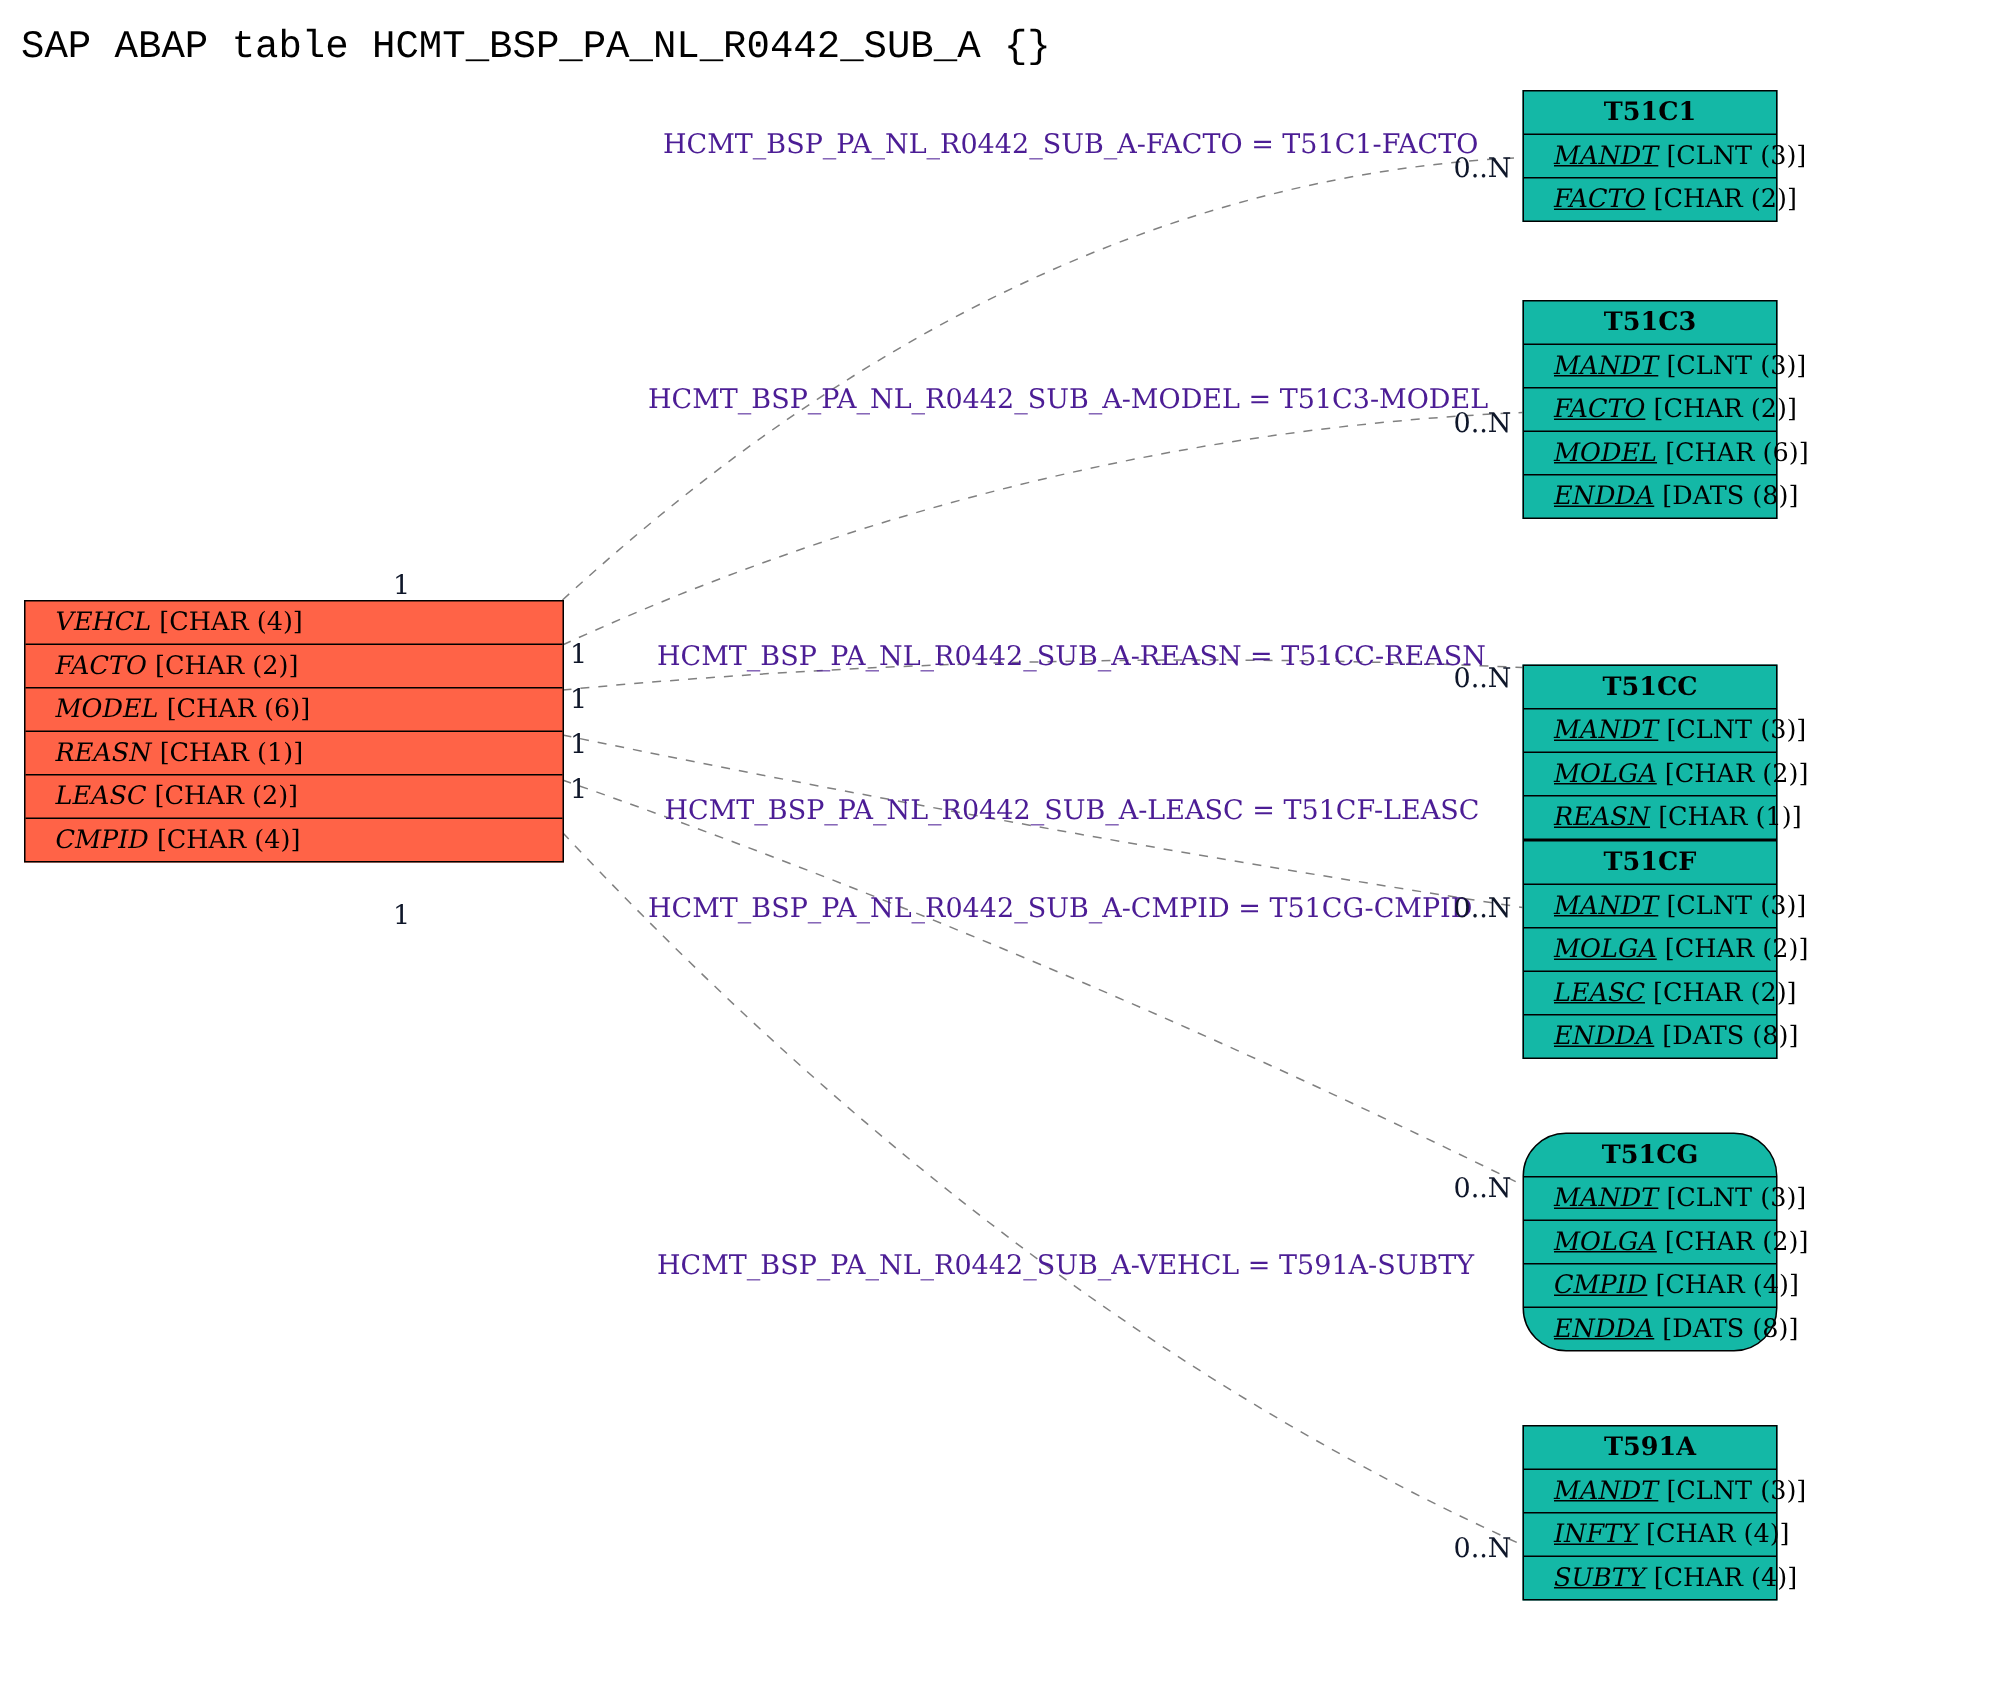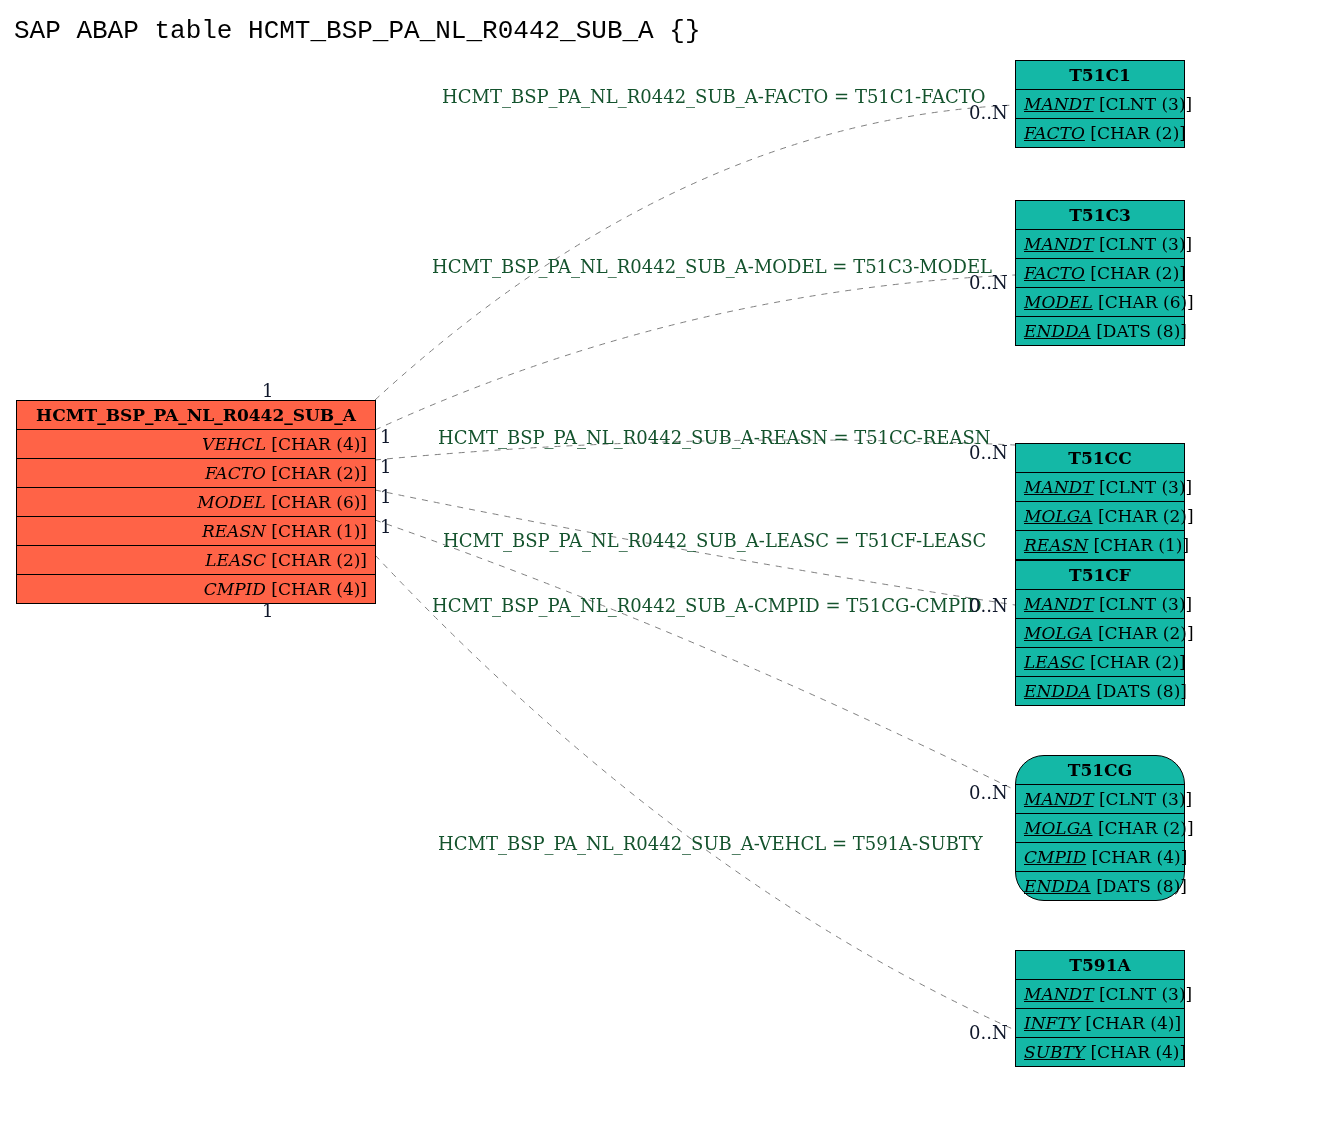--- a/index.html
+++ b/index.html
@@ -24,24 +24,23 @@
     border: 1px solid #000;
     font-size: 17px;
   }
   .entity .header {
     font-weight: bold;
     text-align: center;
     padding: 4px 8px;
     border-bottom: 1px solid #000;
   }
   .entity .row {
-    padding: 4px 8px;
+    padding: 4px 20px;
     border-bottom: 1px solid #000;
     white-space: nowrap;
-    text-align: right;
   }
   .entity .row:last-child {
     border-bottom: none;
   }
   .entity .fname {
     font-style: italic;
   }
   .entity .key .fname {
     text-decoration: underline;
   }
@@ -49,21 +48,21 @@
   .rel-entity  { background: #14b8a6; }
   svg.lines {
     position: absolute;
     top: 0; left: 0;
     width: 1331px; height: 1127px;
     pointer-events: none;
   }
   .rel-label {
     position: absolute;
     font-size: 18px;
-    color: #14532d;
+    color: #4c1d95;
     white-space: nowrap;
   }
   .card-label {
     position: absolute;
     font-size: 18px;
     color: #0f172a;
   }
 </style>
 </head>
 <body>
@@ -73,21 +72,20 @@
 <svg class="lines">
   <path d="M 375 400 Q 680 120 1015 105" stroke="#808080" stroke-dasharray="6,6" fill="none"></path>
   <path d="M 375 430 Q 680 290 1015 275" stroke="#808080" stroke-dasharray="6,6" fill="none"></path>
   <path d="M 375 460 Q 690 430 1015 445" stroke="#808080" stroke-dasharray="6,6" fill="none"></path>
   <path d="M 375 490 Q 690 555 1015 605" stroke="#808080" stroke-dasharray="6,6" fill="none"></path>
   <path d="M 375 520 Q 690 630 1015 790" stroke="#808080" stroke-dasharray="6,6" fill="none"></path>
   <path d="M 375 555 Q 680 880 1015 1030" stroke="#808080" stroke-dasharray="6,6" fill="none"></path>
 </svg>
 
 <div class="entity main-entity" style="left:16px; top:400px; width:358px;">
-  <div class="header">HCMT_BSP_PA_NL_R0442_SUB_A</div>
   <div class="row"><span class="fname">VEHCL</span> <span>[CHAR (4)]</span></div>
   <div class="row"><span class="fname">FACTO</span> <span>[CHAR (2)]</span></div>
   <div class="row"><span class="fname">MODEL</span> <span>[CHAR (6)]</span></div>
   <div class="row"><span class="fname">REASN</span> <span>[CHAR (1)]</span></div>
   <div class="row"><span class="fname">LEASC</span> <span>[CHAR (2)]</span></div>
   <div class="row"><span class="fname">CMPID</span> <span>[CHAR (4)]</span></div>
 </div>
 
 <div class="entity rel-entity" style="left:1015px; top:60px; width:168px;">
   <div class="header">T51C1</div>

